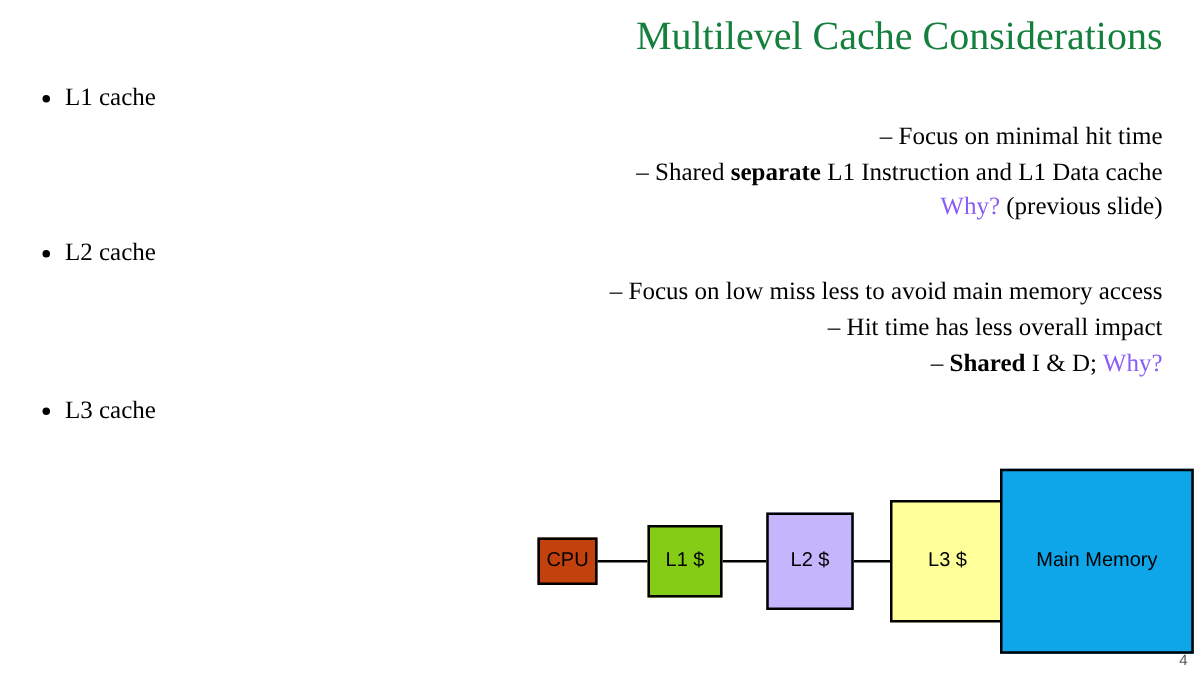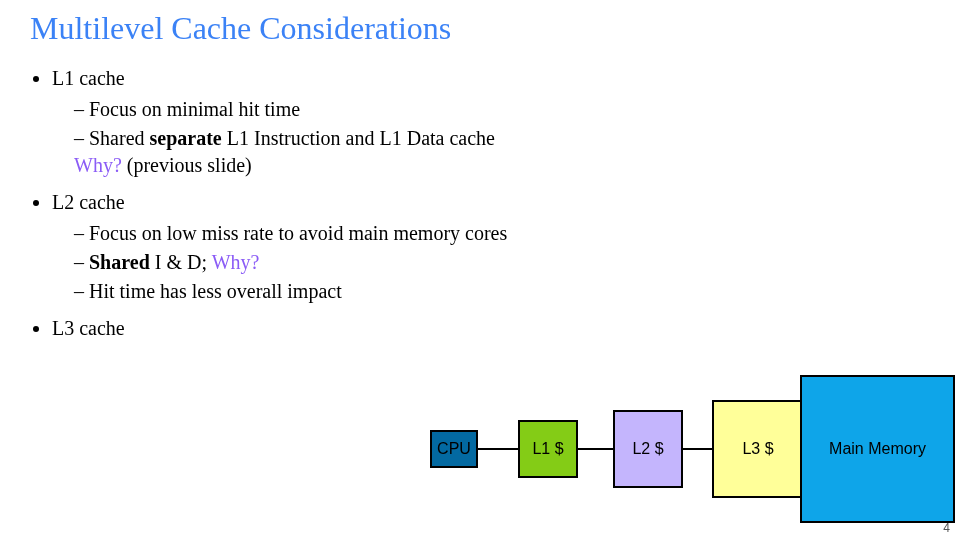--- a/index.html
+++ b/index.html
@@ -14,40 +14,42 @@
   }
   .slide {
     padding: 10px 30px 0 30px;
     box-sizing: border-box;
     width: 960px;
     height: 540px;
     position: relative;
   }
   .title {
     font-size: 32px;
-    color: #3b82f6;
+    color: #15803d;
     margin: 0 0 18px 0;
     font-weight: normal;
+    text-align: right;
   }
   .body {
     font-size: 20px;
     line-height: 1.35;
   }
   ul.lvl1 {
     list-style: disc;
     margin: 0 0 0 22px;
     padding: 0;
   }
   ul.lvl1 > li {
     margin-bottom: 8px;
   }
   ul.lvl2 {
     list-style: none;
     margin: 4px 0 10px 22px;
     padding: 0;
+    text-align: right;
   }
   ul.lvl2 > li {
     margin-bottom: 2px;
   }
   ul.lvl2 > li::before {
     content: "– ";
   }
   .why {
     color: #8b5cf6;
   }
@@ -65,21 +67,21 @@
   .box {
     position: absolute;
     border: 2px solid #000;
     font-family: Arial, sans-serif;
     font-size: 16px;
     display: flex;
     align-items: center;
     justify-content: center;
     box-sizing: border-box;
   }
-  .cpu { left: 0;   top: 40px; width: 48px; height: 38px; background: #0369a1; }
+  .cpu { left: 0;   top: 40px; width: 48px; height: 38px; background: #c2410c; }
   .l1  { left: 88px; top: 30px; width: 60px; height: 58px; background: #84cc16; }
   .l2  { left: 183px; top: 20px; width: 70px; height: 78px; background: #c4b5fd; }
   .l3  { left: 282px; top: 10px; width: 92px; height: 98px; background: #ffff99; }
   .mm  { left: 370px; top: -15px; width: 155px; height: 148px; background: #0ea5e9; }
   .conn {
     position: absolute;
     height: 2px;
     background: #000;
     top: 58px;
   }
@@ -109,23 +111,23 @@
         <span>L1 cache</span>
         <ul class="lvl2">
           <li>Focus on minimal hit time</li>
           <li><span>Shared </span><span class="bold">separate</span><span> L1 Instruction and L1 Data cache</span><br><span class="why">Why?</span><span> (previous slide)</span></li>
         </ul>
       </li>
 
       <li>
         <span>L2 cache</span>
         <ul class="lvl2">
-          <li>Focus on low miss rate to avoid main memory cores</li>
+          <li>Focus on low miss less to avoid main memory access</li>
+          <li>Hit time has less overall impact</li>
           <li><span class="bold">Shared</span><span> I &amp; D; </span><span class="why">Why?</span></li>
-          <li>Hit time has less overall impact</li>
         </ul>
       </li>
 
       <li>
         <span>L3 cache</span>
       </li>
 
     </ul>
   </div>
 

